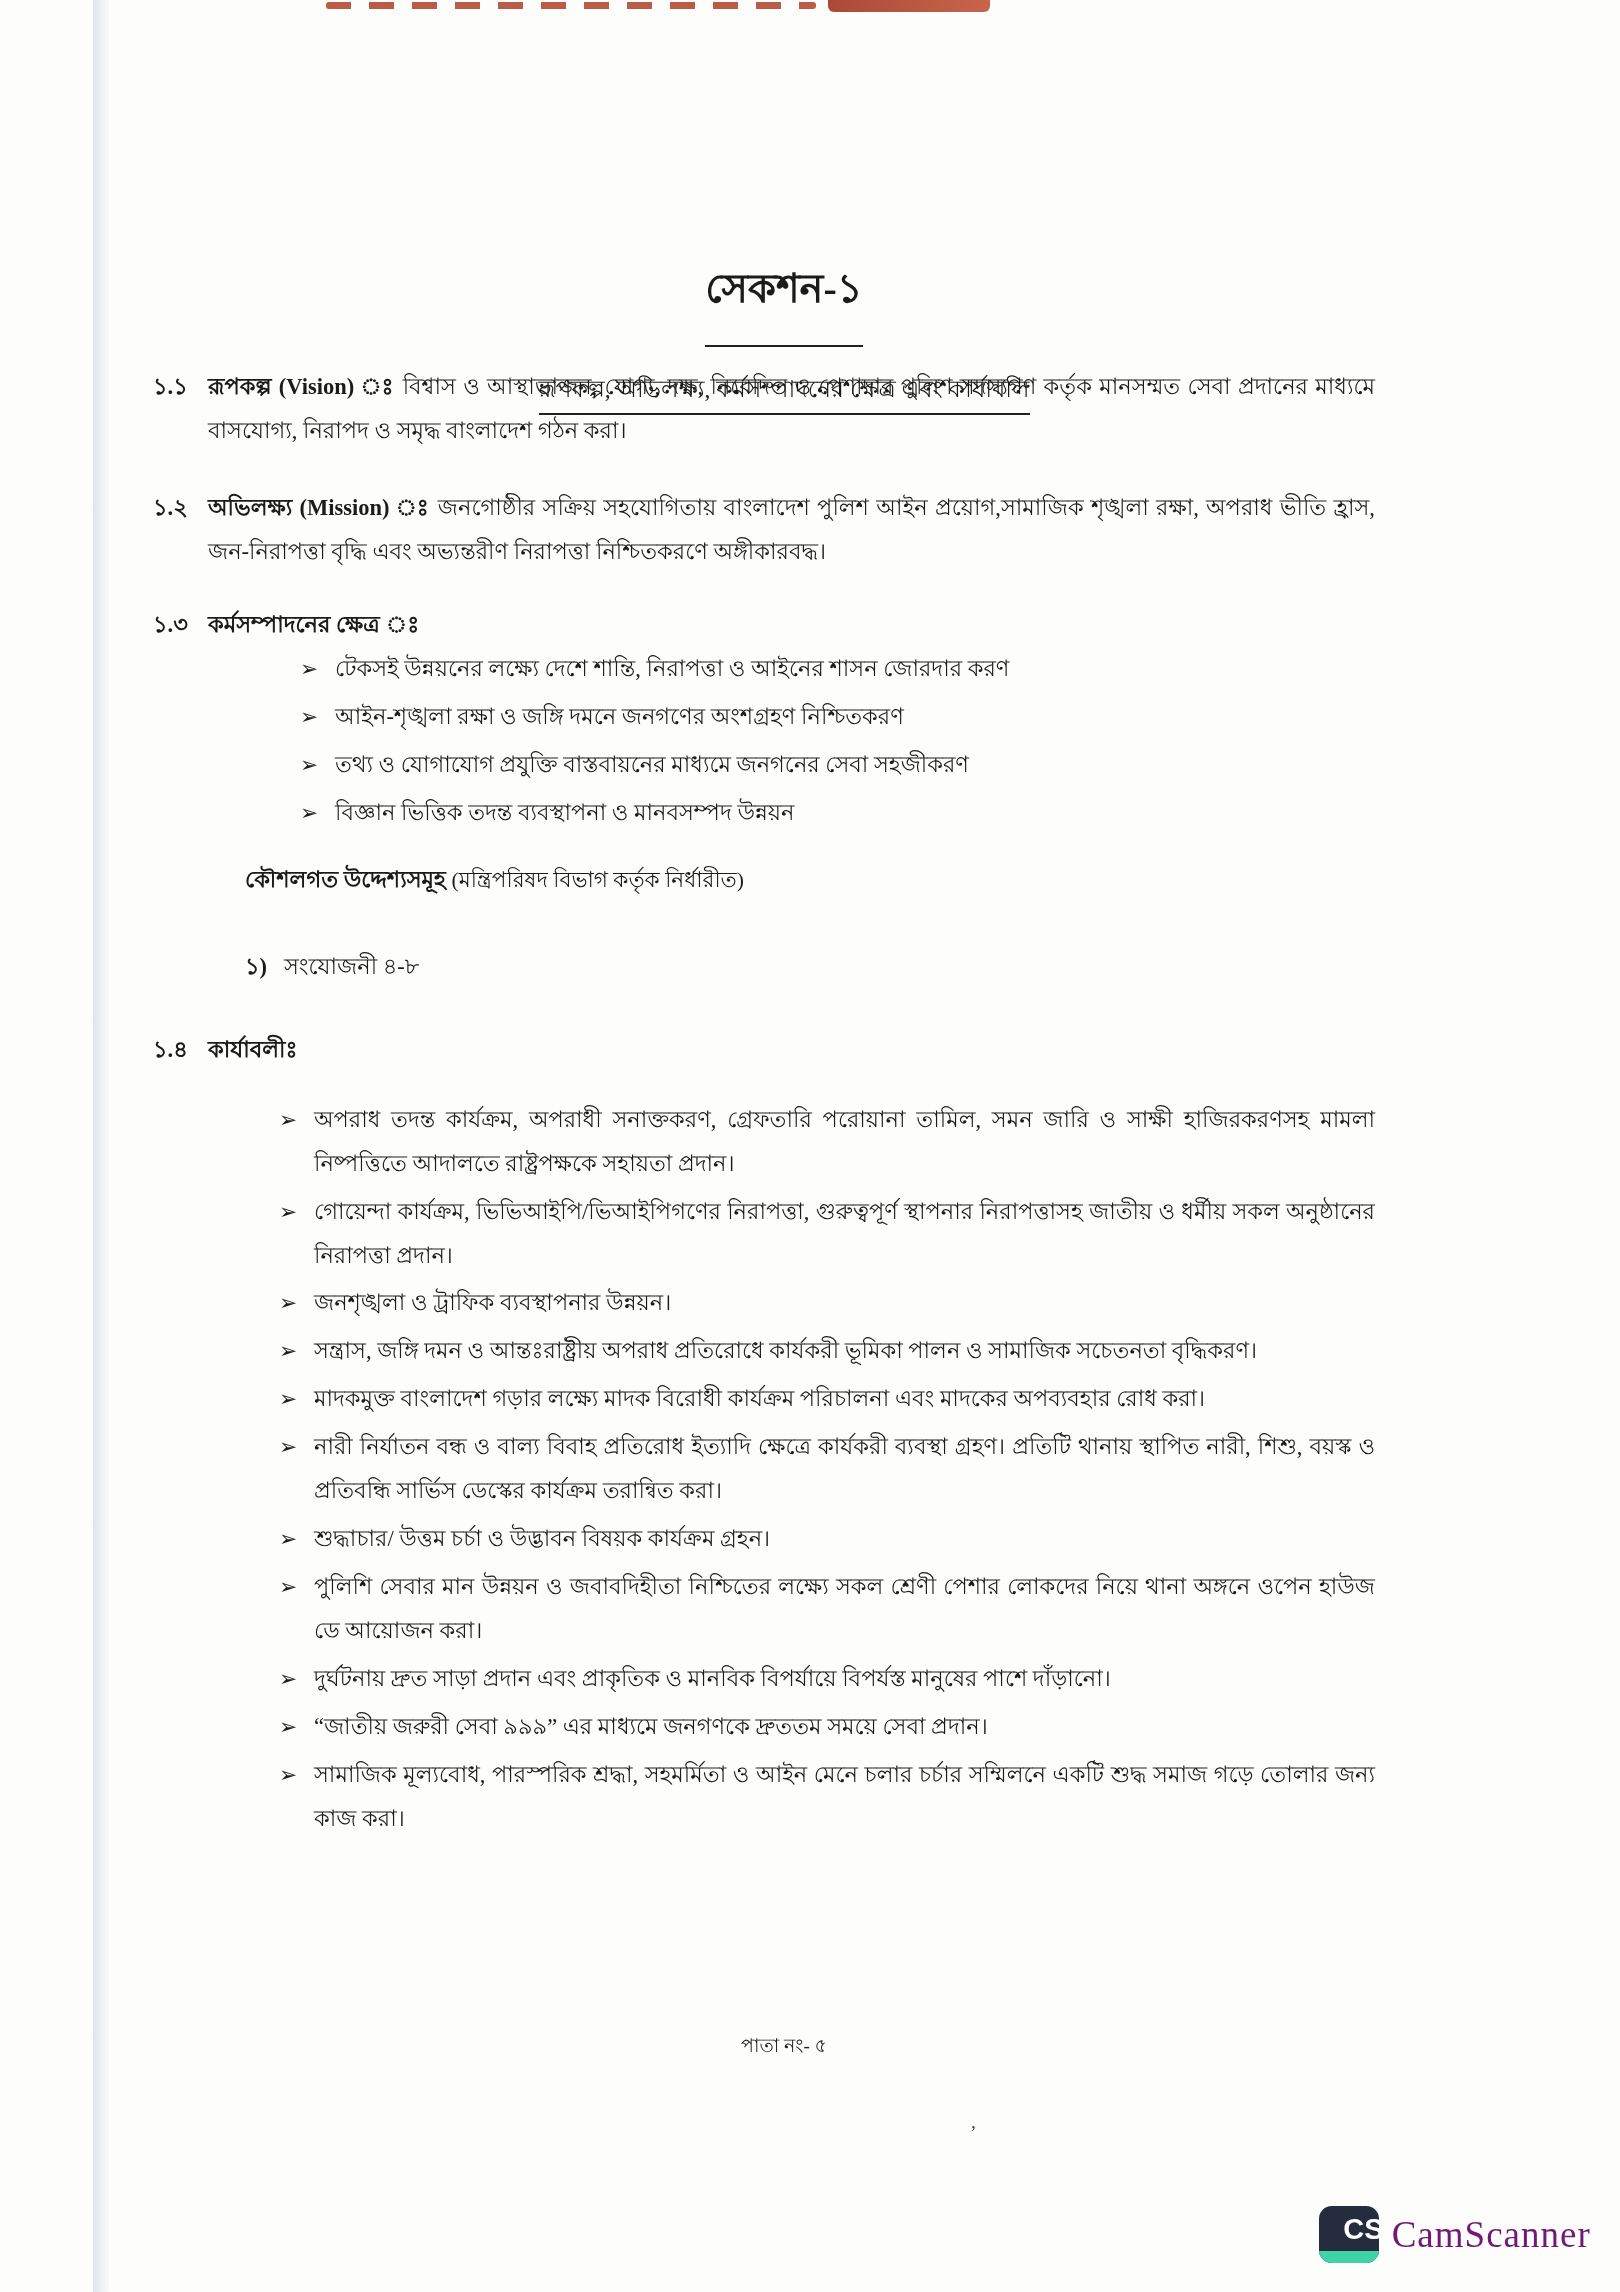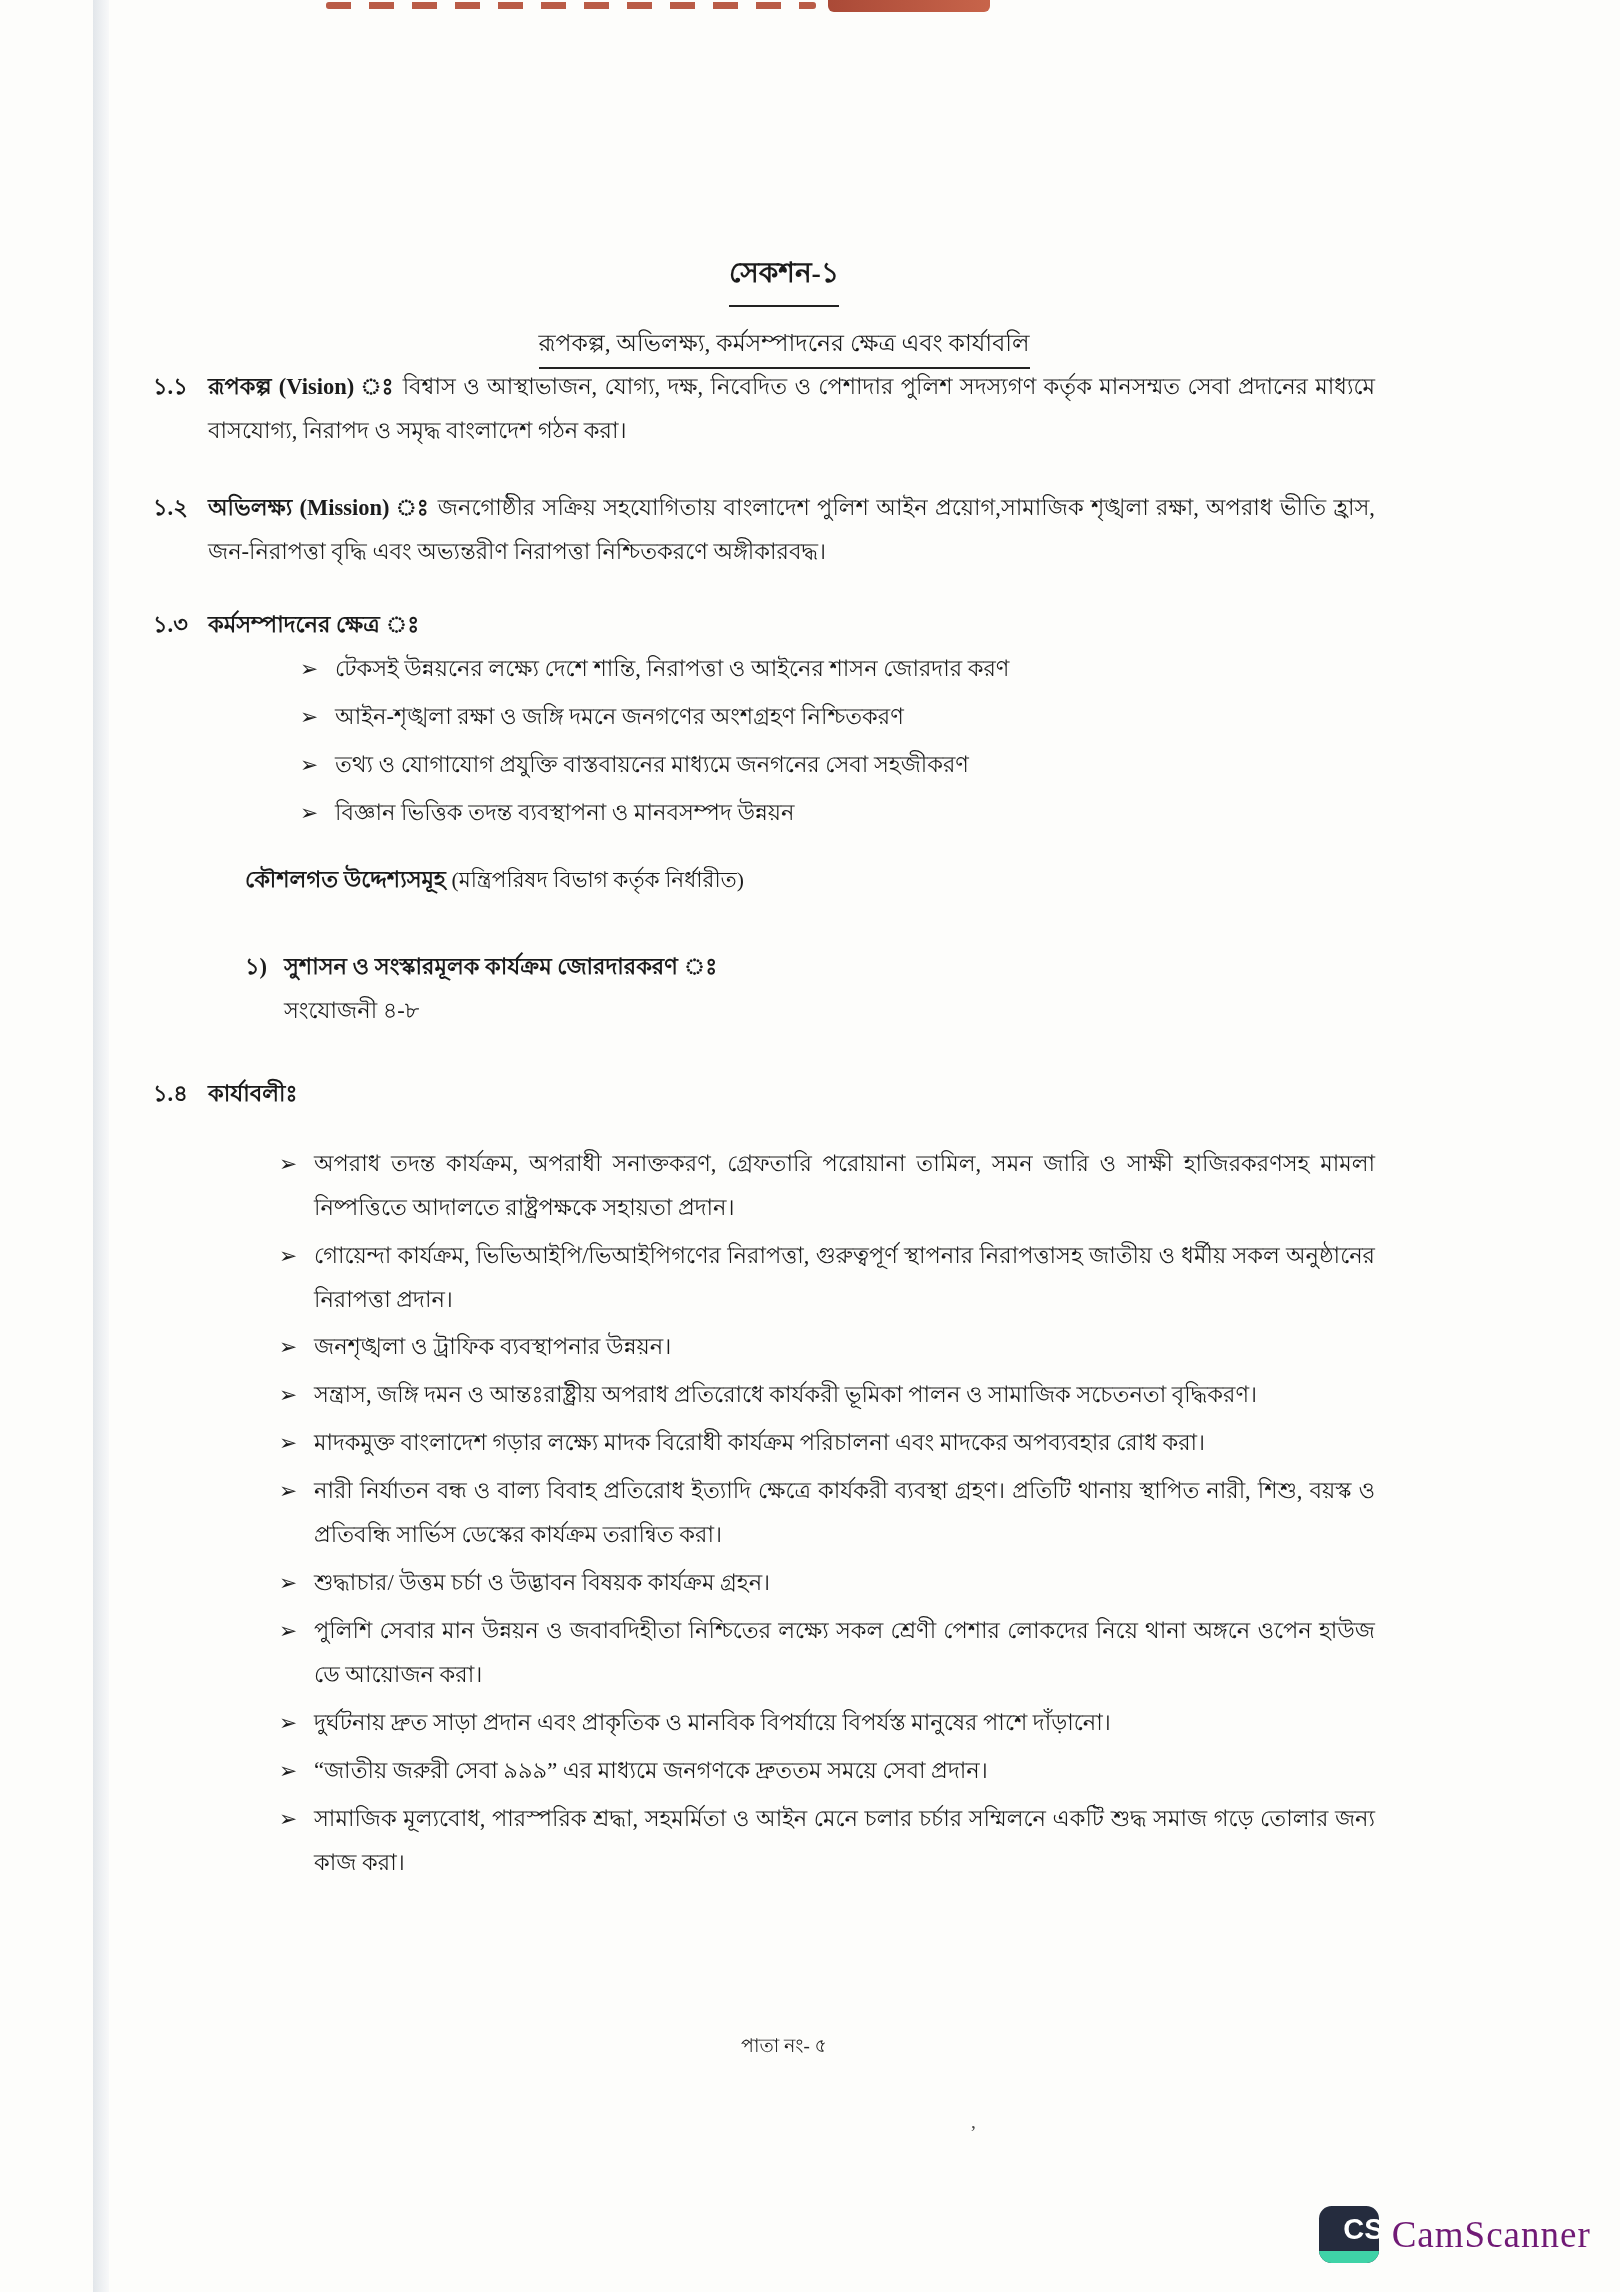--- a/index.html
+++ b/index.html
@@ -24,23 +24,23 @@
     border-radius:2.9px; opacity:.9;
   }
   .tear2 {
     position:absolute; left:828px; top:0; width:162px; height:11.8px;
     background:linear-gradient(to right,#a33a26,#c3573b);
     border-radius:0 0 5.9px 5.9px; opacity:.92;
   }
   
   .titleblock { position:absolute; left:93px; top:247px; width:1382px; text-align:center; }
   .doc-title {
-    display:inline-block; margin:4px;
-    font-size:28px; font-weight:bold;
-    border-bottom:2.9px solid #222; padding-bottom:7px;
+    display:inline-block; margin:10px;
+    font-size:40px; font-weight:bold;
+    border-bottom:2.9px solid #222; padding-bottom:21px;
   }
   .doc-subtitle {
     display:inline-block; margin-top:13.7px;
     font-size:23.5px;
     border-bottom:2px solid #222; padding-bottom:2.9px;
   }
   
   .content { position:absolute; left:132px; top:365px; width:1243px; font-size:22.5px; line-height:44px; }
   .row { display:flex; align-items:flex-start; }
   .num { flex:none; width:55px; font-weight:bold;margin-left:21px; }
@@ -135,21 +135,20 @@
     </section>
 
     <div class="strategic-head">
       <span class="b">কৌশলগত উদ্দেশ্যসমূহ</span>
       <span class="note">(মন্ত্রিপরিষদ বিভাগ কর্তৃক নির্ধারীত)</span>
     </div>
 
     <div class="strategic-item">
       <div class="inum">১)</div>
       <div>
-        <div class="ititle">সুশাসন ও সংস্কারমূলক কার্যক্রম জোরদারকরণ ঃ</div>
         <div>সংযোজনী ৪-৮</div>
       </div>
     </div>
 
     <section class="sec14">
       <div class="row sec14head">
         <div class="num">১.৪</div>
         <div class="body b">কার্যাবলীঃ</div>
       </div>
       <ul class="bullets">

